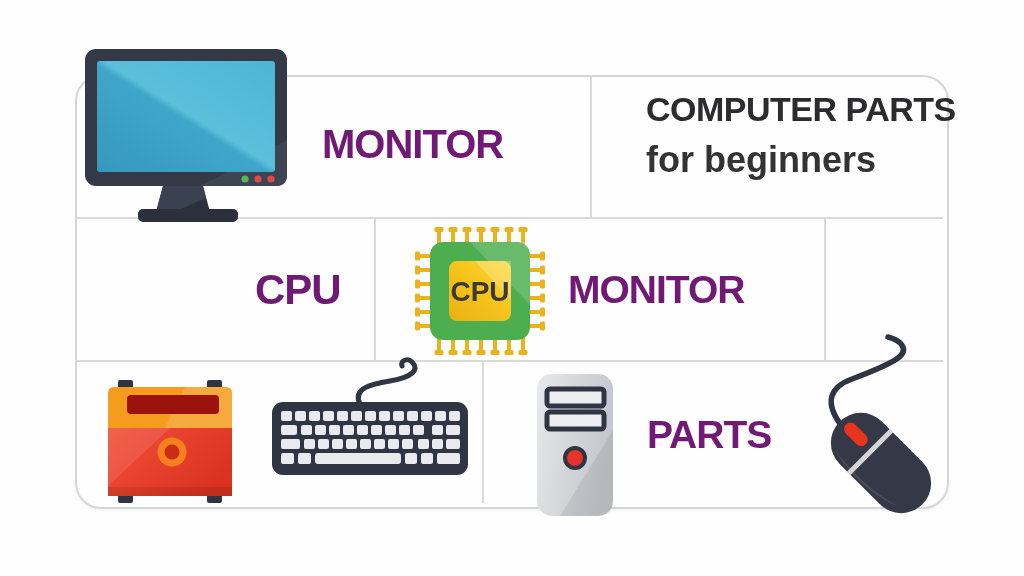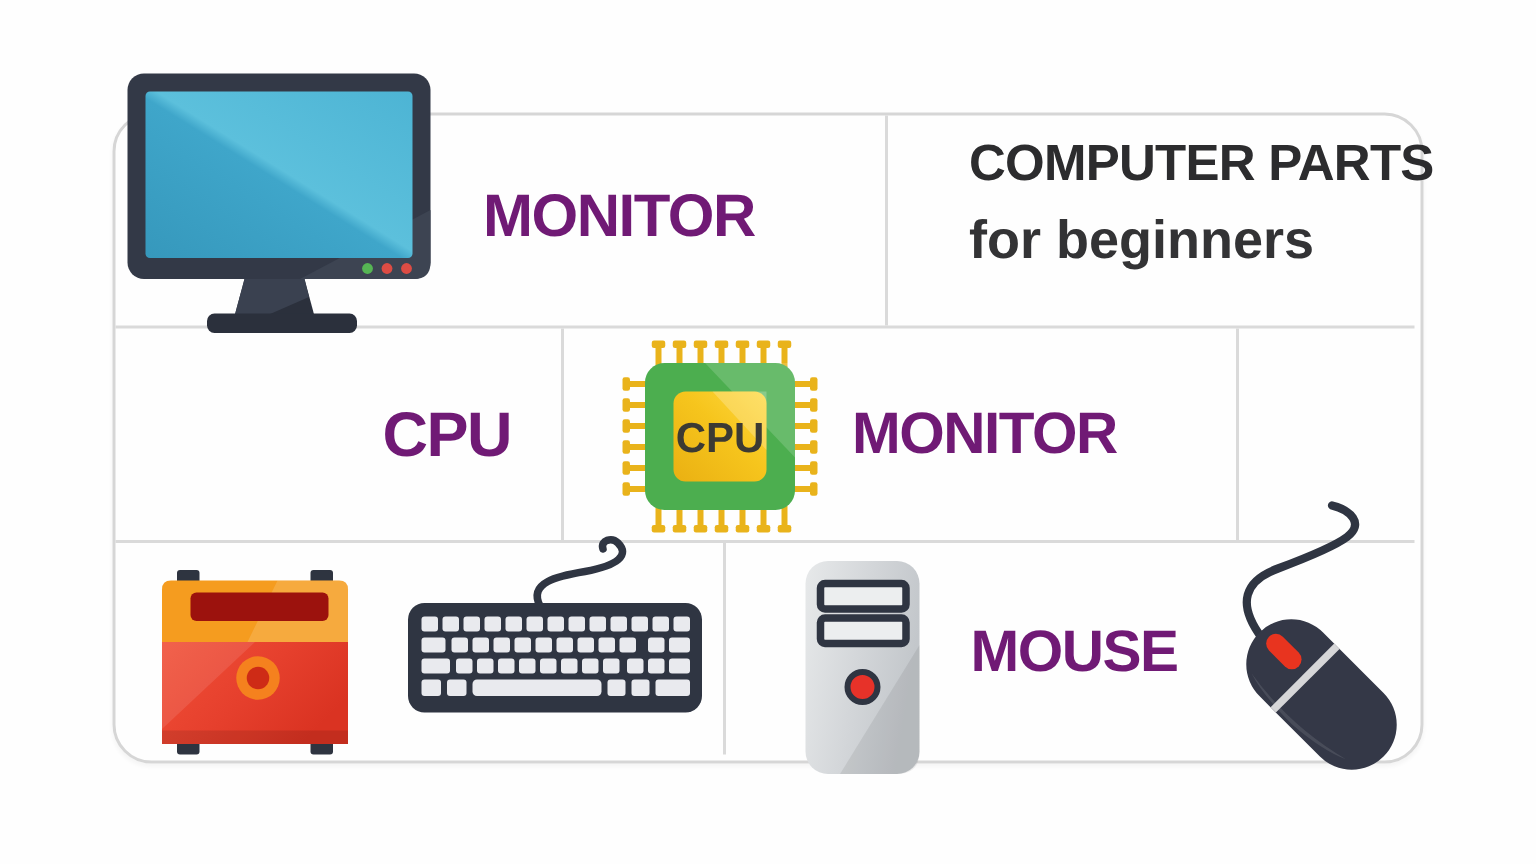--- a/index.html
+++ b/index.html
@@ -42,21 +42,21 @@
 
   <div class="title-block">
     <div class="title-main">COMPUTER PARTS</div>
     <div class="title-sub">for beginners</div>
   </div>
 
   <div class="label" style="left:255px;top:269px;font-size:42px;">CPU</div>
 
   <div class="label" style="left:568px;top:270px;font-size:39px;">MONITOR</div>
 
-  <div class="label" style="left:647px;top:415px;font-size:39px;">MOUSE</div>
+  <div class="label" style="left:647px;top:415px;font-size:39px;">PARTS</div>
 
   <svg width="1024" height="576" viewBox="0 0 1024 576">
     <defs>
       <linearGradient id="scr" x1="0" y1="1" x2="1" y2="0">
         <stop offset="0%" stop-color="#3698bc"></stop>
         <stop offset="48%" stop-color="#3fa6ca"></stop>
         <stop offset="52%" stop-color="#5cc0dc"></stop>
         <stop offset="100%" stop-color="#4db4d4"></stop>
       </linearGradient>
       <linearGradient id="gold" x1="0" y1="1" x2="1" y2="0">

